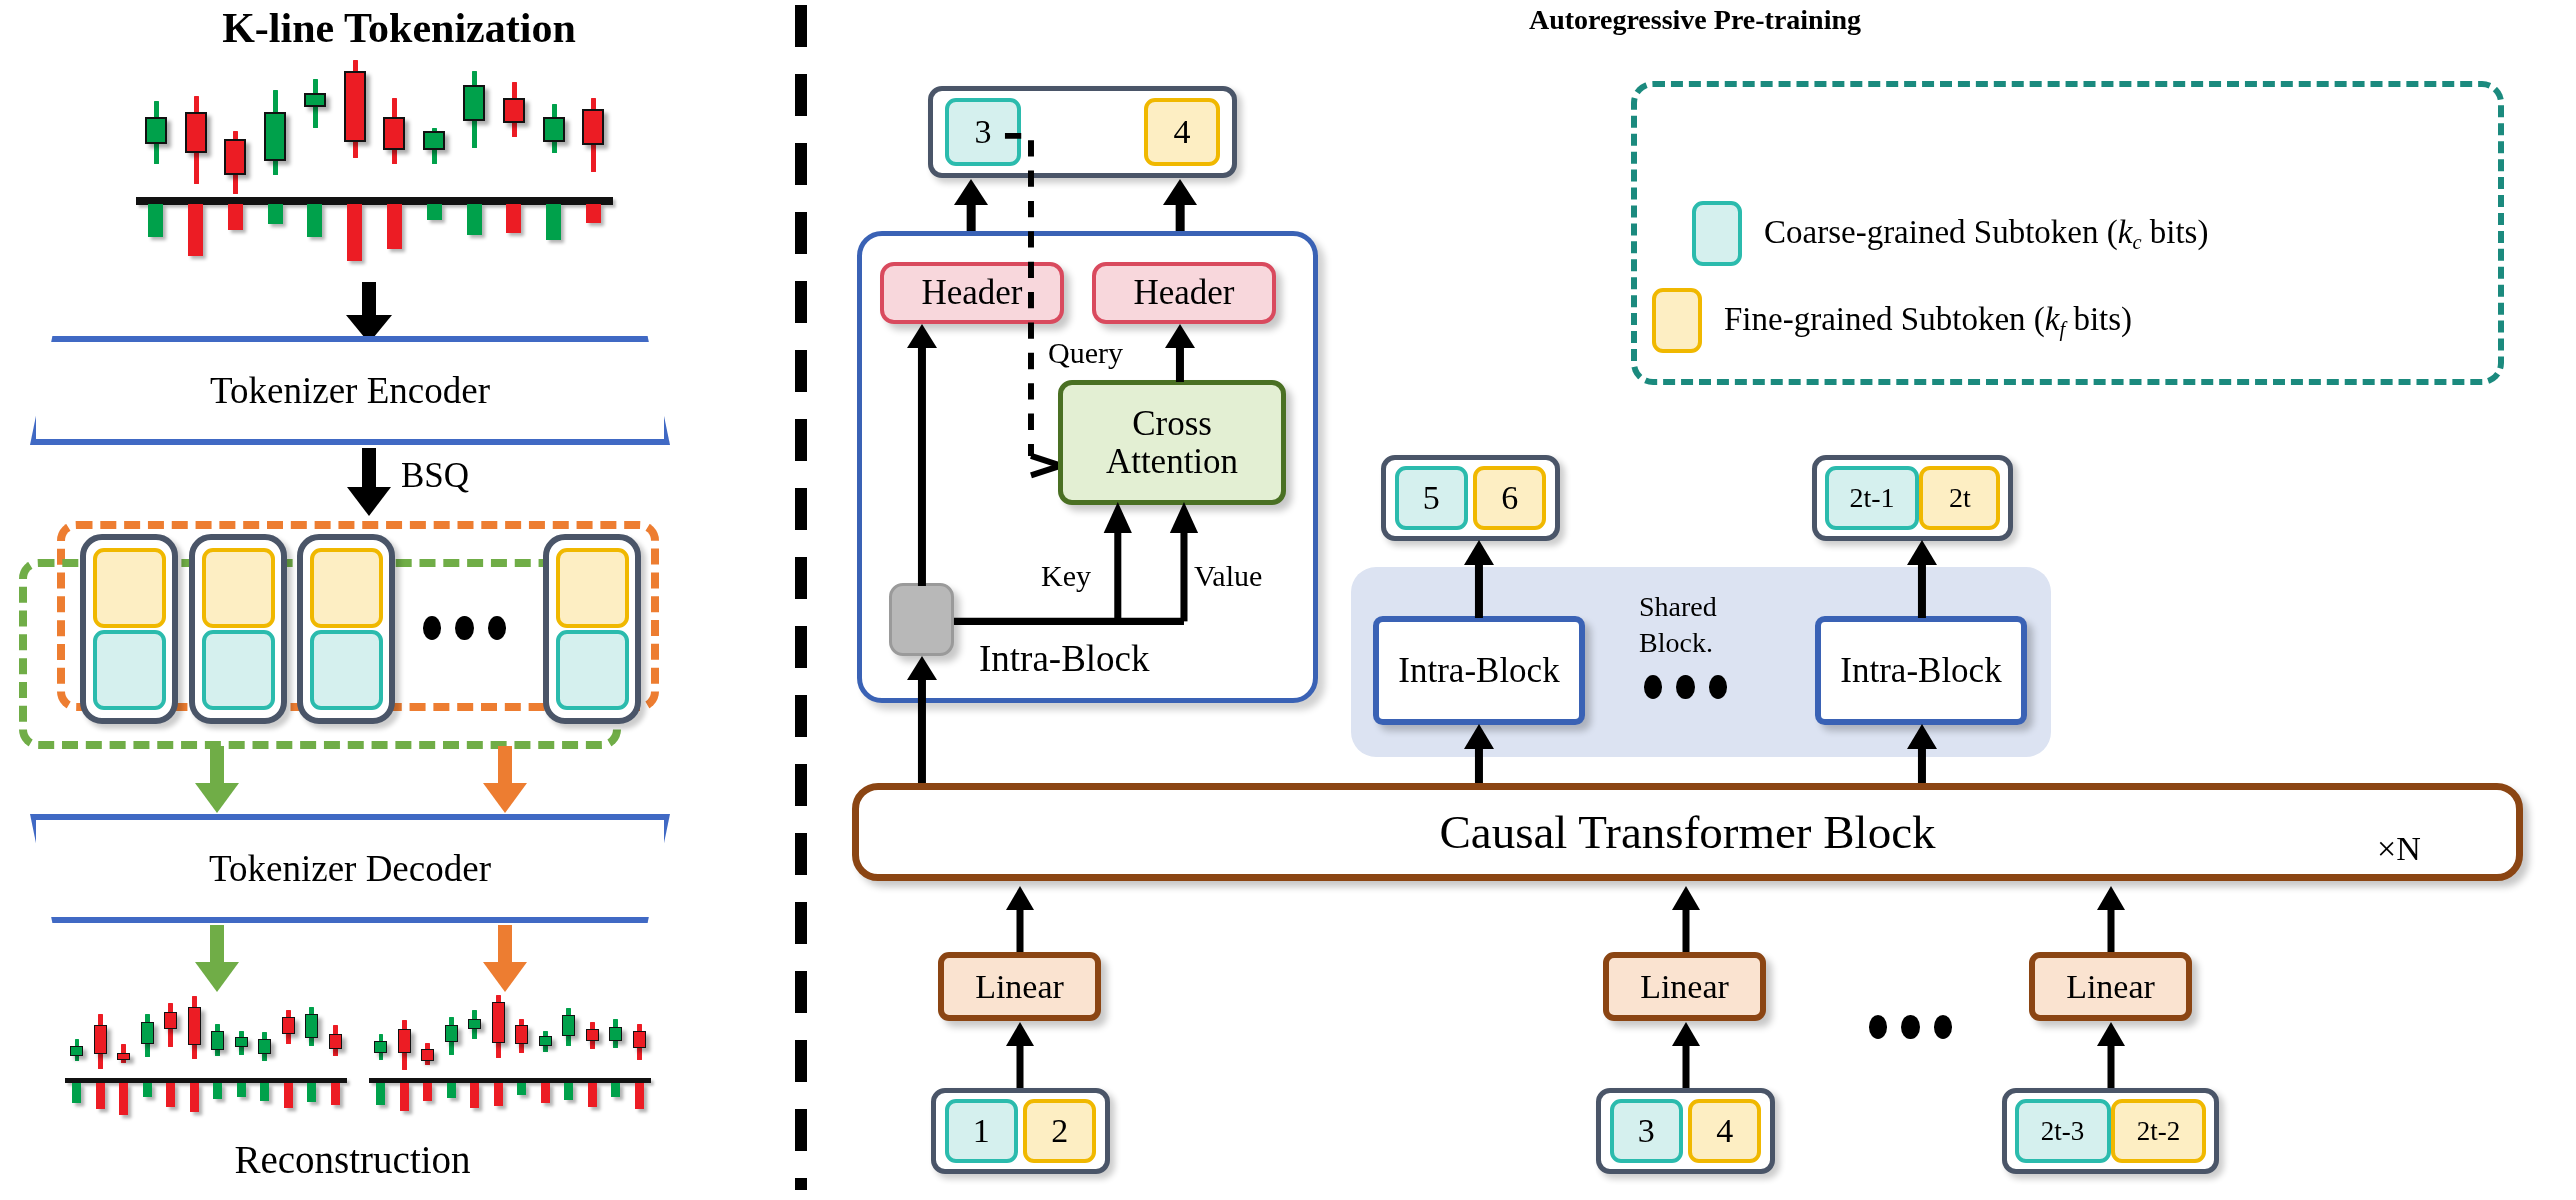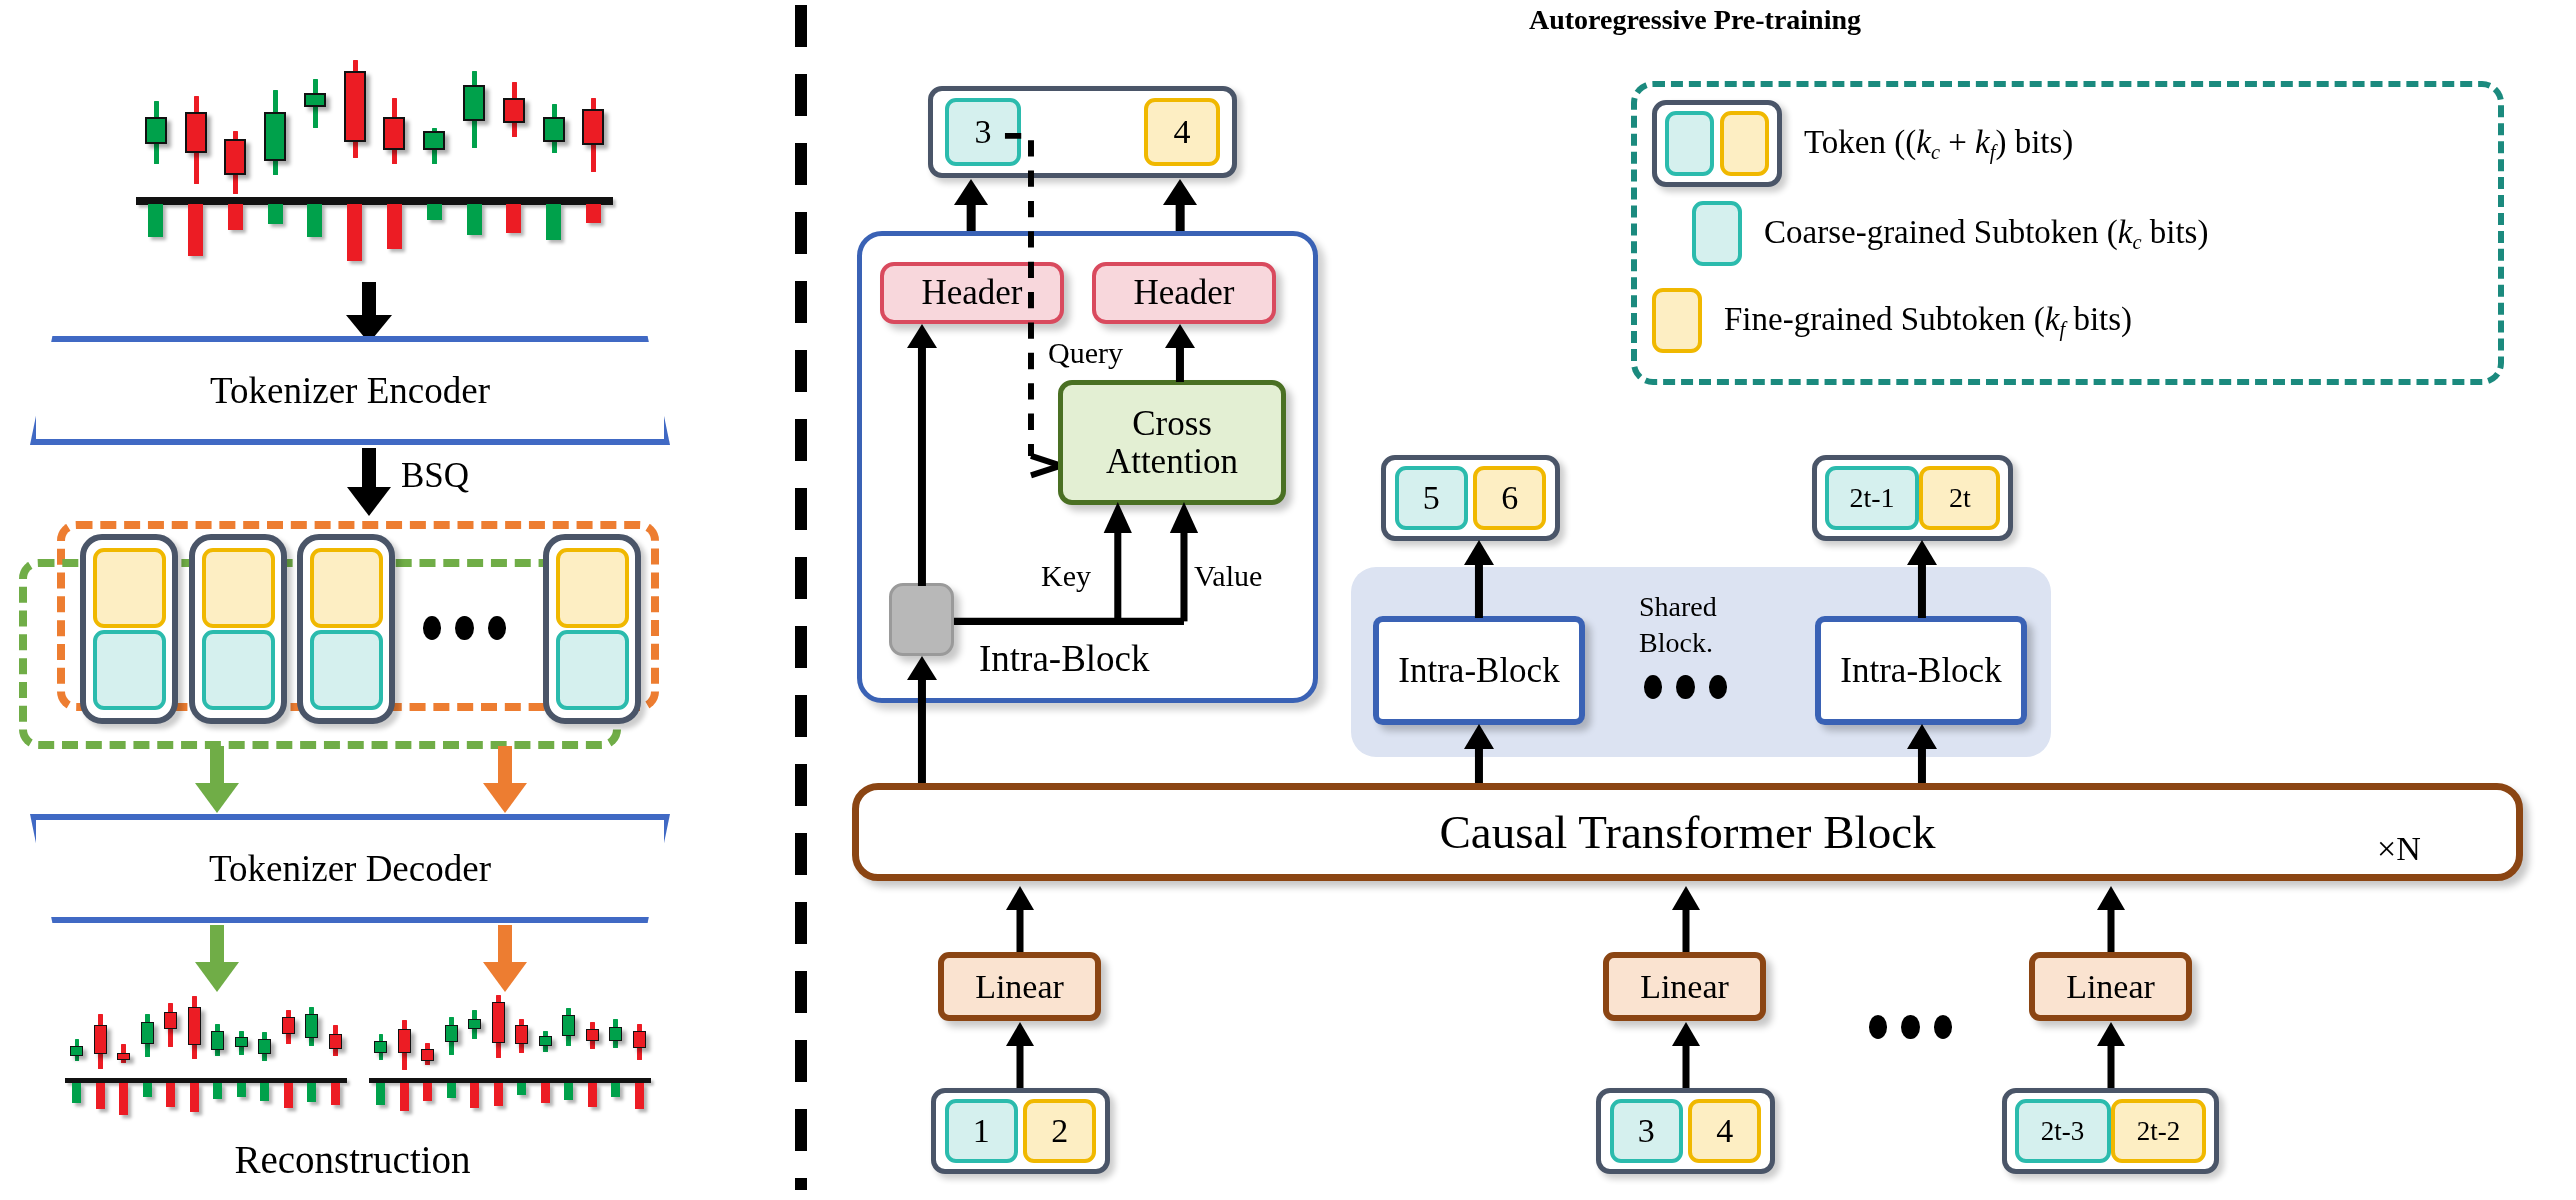--- a/index.html
+++ b/index.html
@@ -100,20 +100,21 @@
   .legend-row { position:absolute; display:flex; align-items:center; }
   .legend-text { font-size:33px; color:#000; white-space:nowrap; margin-left:22px; }
   sub { font-size:0.62em; vertical-align:-0.28em; }
   .it { font-style:italic; }
 </style>
 </head>
 <body>
 
 <div class="panel" id="left-panel">
 
+  <div class="title" id="left-title">K-line Tokenization</div>
 
   <div class="chart" id="src-chart" style="left:136px; top:60px; width:477px; height:217px;">
       <div class="candle" style="left: 8.8px; top: 0px; width: 22px; height: 137px;">
         <div class="wick" style="top: 41px; height: 63px; background: rgb(0, 161, 75);"></div>
         <div class="body" style="top: 57px; height: 27px; background: rgb(0, 161, 75); border-width: 2.7px;"></div>
       </div>
       <div class="candle" style="left: 49px; top: 0px; width: 22px; height: 137px;">
         <div class="wick" style="top: 36px; height: 88px; background: rgb(236, 28, 36);"></div>
         <div class="body" style="top: 52px; height: 41px; background: rgb(236, 28, 36); border-width: 2.7px;"></div>
       </div>
@@ -428,29 +429,20 @@
 
   <div class="lbl" style="left:165px; top:637px; font-size:37px;">Intra-Block</div>
 
   <div class="arr" style="left:91px; top:656px; width:33px; height:127px;">
     <div class="head" style="top:0; border-left:15px solid transparent; border-right:15px solid transparent; border-bottom:24px solid #000;"></div>
     <div class="shaft" style="top:22px; width:8.1px; height:107px; background:#000;"></div>
   </div>
 
   <div class="legend-box" style="left:817px; top:81px; width:873px; height:304px;"></div>
 
-  <div class="legend-row" style="left:838px; top:100px;">
-    <div class="tok-outer" style="position:relative; left:0; top:0; width:130px; height:87px; padding:0 7.6px; justify-content:space-between;">
-      <div class="sub sub-c" style="width:49px; height:65px;"></div>
-      <div class="sub sub-f" style="width:49px; height:65px;"></div>
-    </div>
-    <div class="legend-text">
-      <span>Token ((</span><span class="it">k</span><sub class="it">c</sub><span> + </span><span class="it">k</span><sub class="it">f</sub><span>) bits)</span>
-    </div>
-  </div>
 
   <div class="legend-row" style="left:838px; top:201px;margin-left:40px;">
     <div class="sub sub-c" style="width:50px; height:65px;"></div>
     <div class="legend-text">
       <span>Coarse-grained Subtoken (</span><span class="it">k</span><sub class="it">c</sub><span> bits)</span>
     </div>
   </div>
 
   <div class="legend-row" style="left:838px; top:288px;">
     <div class="sub sub-f" style="width:50px; height:65px;"></div>

